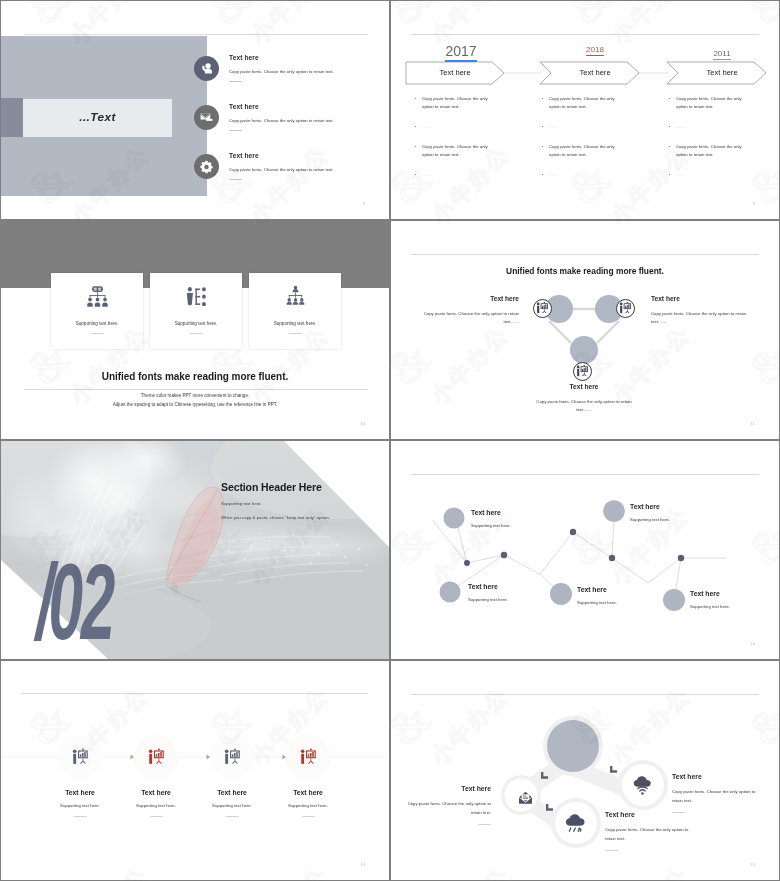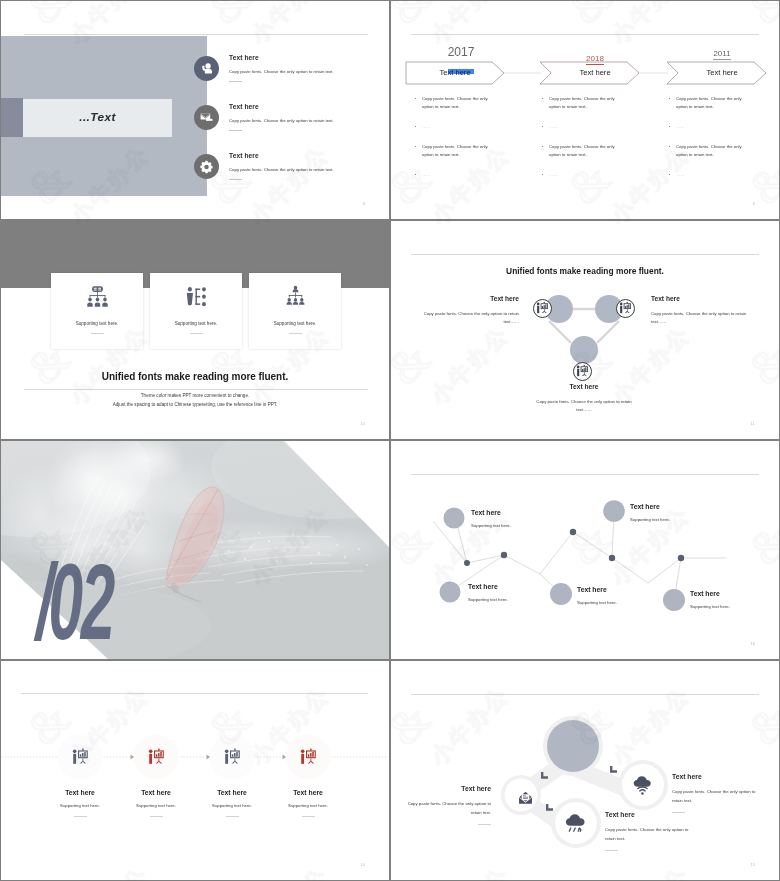--- a/index.html
+++ b/index.html
@@ -97,24 +97,24 @@
   <div class="slide s-w" style="left:391px;top:1px;">
     <div class="hline" style="left:20px;top:33px;width:348px;"></div>
     <svg style="position:absolute;left:0;top:0;" width="388" height="218">
       <line x1="112" y1="72" x2="150" y2="72" stroke="#e2e2e2" stroke-width="1"></line>
       <line x1="240" y1="72" x2="277" y2="72" stroke="#e2e2e2" stroke-width="1"></line>
       <path d="M15 61 h86 l12 11 l-12 11 h-86 z" fill="#ffffff" stroke="#8a8a8a" stroke-width="0.7"></path>
       <path d="M149 61 h87 l12 11 l-12 11 h-87 l11 -11 z" fill="#ffffff" stroke="#9b8289" stroke-width="0.7"></path>
       <path d="M276 61 h87 l12 11 l-12 11 h-87 l11 -11 z" fill="#ffffff" stroke="#8a8a8a" stroke-width="0.7"></path>
     </svg>
     <div class="tlcol" style="position:absolute;left:15px;top:41px;width:110px;text-align:center;">
-      <span style="font-size:12px;color:#676767;border-bottom:5px solid #3b82f6;padding-bottom:10px;">2017</span>
+      <span style="font-size:14px;color:#676767;border-bottom:2px solid #3b82f6;padding-bottom:1px;">2017</span>
     </div>
     <div style="position:absolute;left:15px;top:61px;width:98px;height:22px;line-height:22px;text-align:center;font-size:7.6px;color:#222;">Text here</div>
-    <div class="tlcol" style="position:absolute;left:149px;top:46px;width:110px;text-align:center;">
+    <div class="tlcol" style="position:absolute;left:149px;top:37px;width:110px;text-align:center;">
       <span style="font-size:8px;color:#b5534a;border-bottom:1px solid #b5534a;padding-bottom:1px;">2018</span>
     </div>
     <div style="position:absolute;left:160px;top:61px;width:88px;height:22px;line-height:22px;text-align:center;font-size:7.6px;color:#222;">Text here</div>
     <div class="tlcol" style="position:absolute;left:276px;top:41px;width:110px;text-align:center;">
       <span style="font-size:8px;color:#676767;border-bottom:1px solid #999;padding-bottom:1px;">2011</span>
     </div>
     <div style="position:absolute;left:287px;top:61px;width:88px;height:22px;line-height:22px;text-align:center;font-size:7.6px;color:#222;">Text here</div>
 
     <div class="bul" style="position:absolute;left:23px;top:94px;width:84px;">
       <div class="bl"><i></i><span>Copy paste fonts. Choose the only option to retain text.</span></div>
@@ -374,20 +374,25 @@
         </g>
       </svg>
     </div>
     <div style="position:absolute;left:0;top:0;width:388px;height:218px;">
       <svg width="388" height="218" viewBox="0 0 388 218">
         <path d="M283 0 L388 0 L388 106 Z" fill="#ffffff"></path>
         <path d="M0 119 L0 218 L107 218 Z" fill="#ffffff"></path>
       </svg>
     </div>
     <div style="position:absolute;left:35px;top:112px;font-family:'Liberation Sans',sans-serif;font-size:107px;font-weight:bold;font-style:italic;line-height:98px;color:#656d84;letter-spacing:-4px;white-space:nowrap;transform:scaleX(0.58);transform-origin:left top;"><span style="letter-spacing:-8px;">/</span><span>02</span></div>
+    <div style="position:absolute;left:220px;top:40px;width:160px;">
+      <div style="font-size:10.5px;font-weight:bold;color:#1b1b1b;letter-spacing:-.1px;">Section Header Here</div>
+      <div style="font-size:4.4px;color:#444;margin-top:8px;">Supporting text here.</div>
+      <div style="font-size:4.4px;color:#444;margin-top:9px;">When you copy &amp; paste, choose "keep text only" option.</div>
+    </div>
   </div>
   <div class="slide s-w" style="left:391px;top:441px;">
     <div class="hline" style="left:20px;top:33px;width:348px;"></div>
     <svg style="position:absolute;left:0;top:0;" width="388" height="218">
       <g stroke="#d9d9d9" stroke-width="0.9" fill="none">
         <path d="M42 80 L76 122"></path>
         <path d="M76 122 L113 114"></path>
         <path d="M113 114 L149 133"></path>
         <path d="M149 133 L182 91"></path>
         <path d="M182 91 L221 117"></path>

